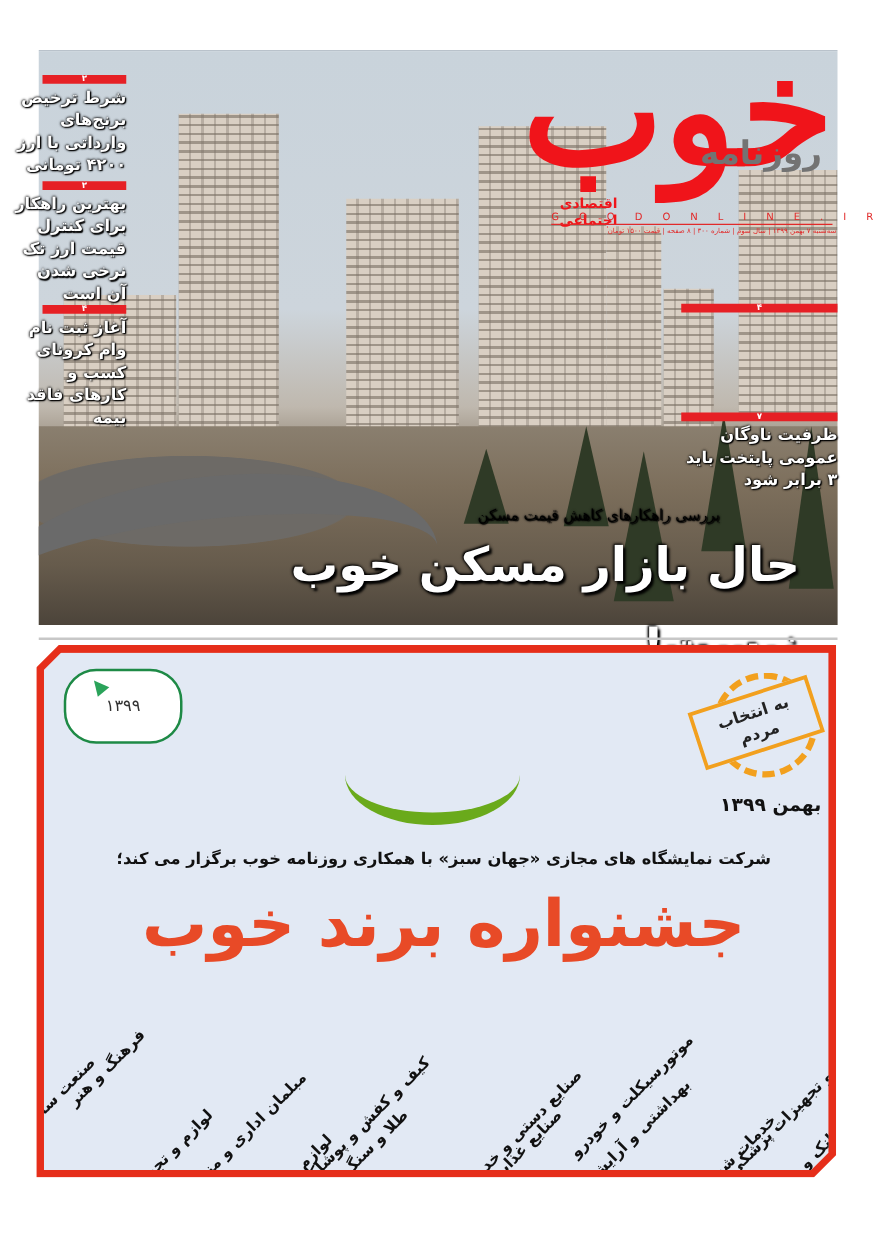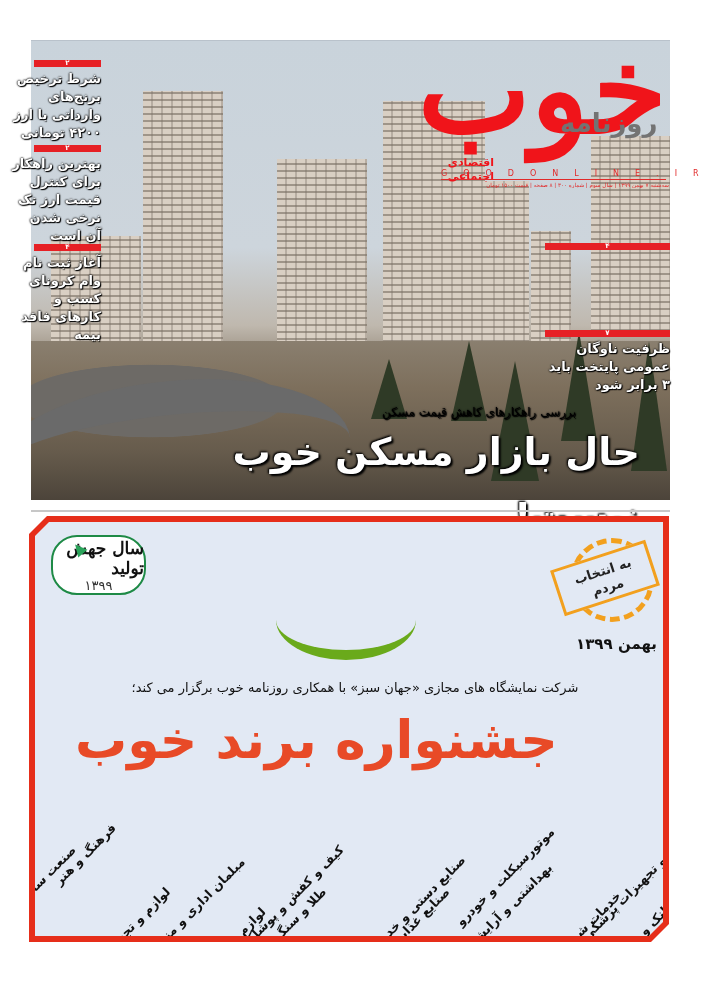--- a/index.html
+++ b/index.html
@@ -134,24 +134,24 @@
     border: 3px solid #f2a01e; background: #e2e9f4; transform: rotate(-18deg);
     direction: rtl; text-align: center; color: #222; font-weight: bold; font-size: 13px; line-height: 17px;
     padding-top: 5px;
   }
   .date {
     position: absolute; left: 536px; top: 113px; width: 86px; direction: rtl; text-align: right;
     color: #111; font-weight: bold; font-size: 15px;
   }
   .organizer {
     position: absolute; left: 40px; top: 158px; width: 560px; direction: rtl; text-align: center;
-    color: #111; font-weight: normal; font-size: 13px;
+    color: #111; font-weight: bold; font-size: 13px;
   }
   .festival {
-    position: absolute; left: 40px; top: 178px; width: 560px; direction: rtl; text-align: left;
+    position: absolute; left: 40px; top: 178px; width: 560px; direction: rtl; text-align: center;
     color: #e84a27; font-weight: bold; font-size: 52px; line-height: 80px;
   }
   .cat {
     position: absolute; direction: rtl; white-space: nowrap; color: #111; font-weight: bold; font-size: 12.5px;
     transform-origin: right center; transform: rotate(-45deg);
   }
 </style>
 </head>
 <body>
 
@@ -203,21 +203,20 @@
 
 <div class="kicker">بررسی راهکارهای کاهش قیمت مسکن</div>
 <div class="headline">حال بازار مسکن خوب نیست!</div>
 
 <div class="sep"></div>
 
 <div class="adbox">
   <div class="adinner">
     <div class="emblem">
       <span class="arrow"></span>
-      <span class="cal">سال جهش تولید</span>
       <span class="yr">۱۳۹۹</span>
     </div>
 
     <div class="smile"></div>
 
     <div class="stamp"></div>
     <div class="stamp-label">به انتخاب مردم</div>
     <div class="date">بهمن ۱۳۹۹</div>
 
     <div class="organizer">شرکت نمایشگاه های مجازی «جهان سبز» با همکاری روزنامه خوب برگزار می کند؛</div>

